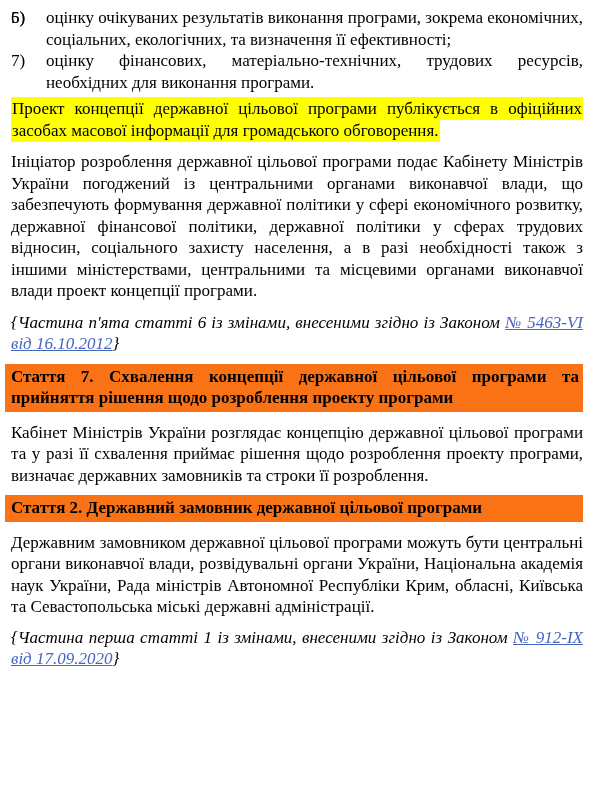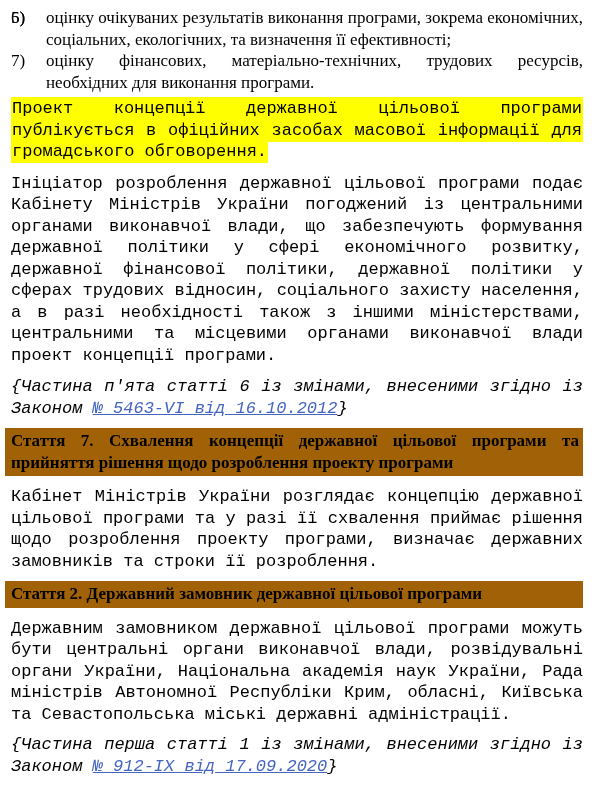--- a/index.html
+++ b/index.html
@@ -24,35 +24,34 @@
     position: relative;
     padding-left: 35px;
   }
   .ol-item .num {
     position: absolute;
     left: 0;
     top: 0;
   }
   p {
     margin: 10px 0 0 0;
-    font-family: Liberation Mono, monospace;
   }
   p.hl-wrap {
     margin-top: 5px;
   }
   .hl-y {
     background: #ffff00;
     padding: 2px 1px;
     -webkit-box-decoration-break: clone;
     box-decoration-break: clone;
   }
   .article-heading {
     margin: 9px 0 0 -6px;
     padding: 2px 4px 3px 6px;
-    background: #a16207;
+    background: #f97316;
     font-weight: bold;
     text-align: justify;
   }
   .note {
     margin-top: 10px;
     font-style: italic;
   }
   .law-link {
     color: #4565c0;
     text-decoration: underline;

